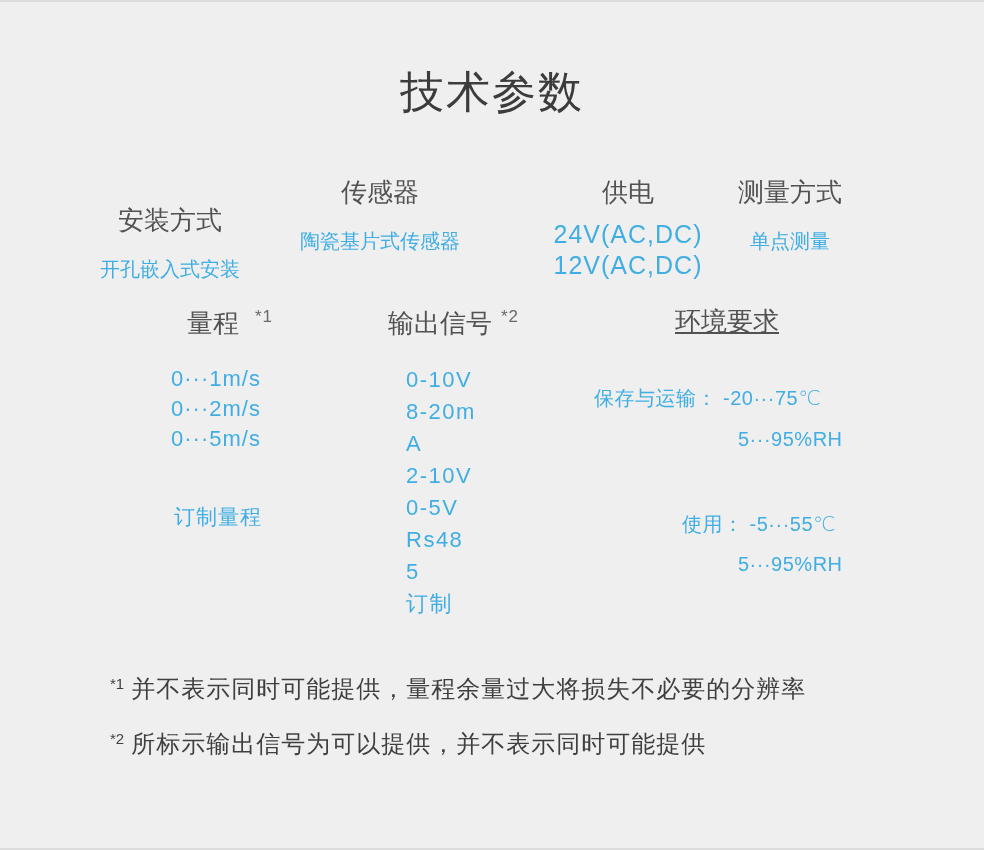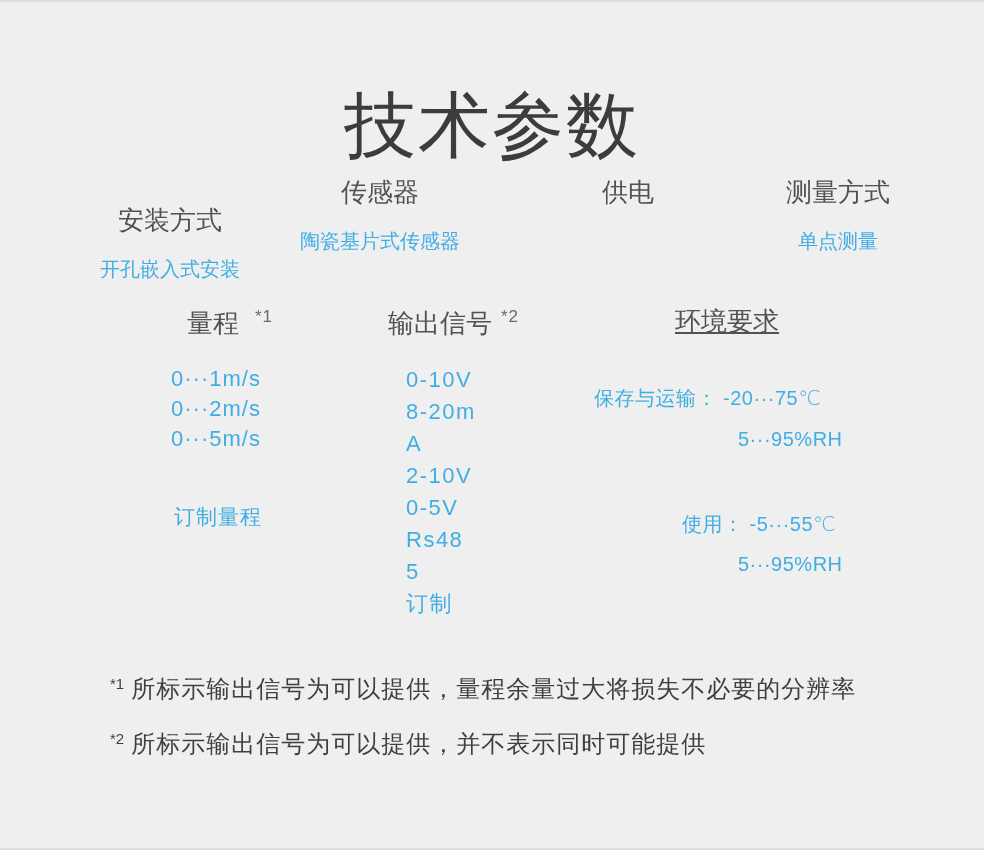--- a/index.html
+++ b/index.html
@@ -9,36 +9,36 @@
     font-family: "Liberation Sans", "DejaVu Sans", sans-serif;
     color: #4f4f4f;
   }
   .page { position: relative; width: 984px; height: 850px; background: #efefef; overflow: hidden; }
   .edge-line-top { position: absolute; top: 0; left: 0; width: 100%; height: 2px; background: #dcdcdc; }
   .edge-line-bottom { position: absolute; bottom: 0; left: 0; width: 100%; height: 2px; background: #dcdcdc; }
 
   .page-title {
     position: absolute; top: 40px; left: 0; width: 100%;
     text-align: center;
-    font-size: 72px; line-height: 1.05; font-weight: 200;
+    font-size: 44px; line-height: 1.05; font-weight: 200;
     color: #3c3c3c; letter-spacing: 2px;
   }
 
   
   .col-h {
     position: absolute; top: 179px; transform: translateX(-50%);
     font-size: 26px; line-height: 1; font-weight: 300;
     color: #525252; white-space: nowrap;
   }
   .col-v {
     position: absolute; top: 230px; transform: translateX(-50%);
     font-size: 20px; line-height: 1.1; font-weight: 300;
     color: #41aee3; white-space: nowrap; text-align: right;
   }
-  .c1 { left: 170px; margin-top: 28px; } .c2 { left: 380px; } .c3 { left: 628px; } .c4 { left: 790px; margin-left: 48px; }
+  .c1 { left: 170px; margin-top: 28px; } .c2 { left: 380px; } .c3 { left: 628px; } .c4 { left: 790px; }
   .power-v { top: 219px; font-size: 25px; line-height: 31px; letter-spacing: 1px; }
 
   
   .sec-h {
     position: absolute; top: 308px;
     font-size: 26px; line-height: 1; font-weight: 300;
     color: #525252; white-space: nowrap;
   }
   .sec-h .mark {
     font-size: 17px; color: #6a6a6a; font-weight: 400;
@@ -91,20 +91,24 @@
 
   <h1 class="page-title">技术参数</h1>
 
   <div class="col-h c1">安装方式</div>
   <div class="col-v c1">开孔嵌入式安装</div>
 
   <div class="col-h c2">传感器</div>
   <div class="col-v c2">陶瓷基片式传感器</div>
 
   <div class="col-h c3">供电</div>
+  <div class="col-v power-v c3">
+    <div>24V(AC,DC)</div>
+    <div>12V(AC,DC)</div>
+  </div>
 
   <div class="col-h c4">测量方式</div>
   <div class="col-v c4">单点测量</div>
 
   <div class="sec-h range-h">
     <span>量程</span><sup class="mark">*1</sup>
   </div>
   <div class="sec-h output-h">
     <span>输出信号</span><sup class="mark">*2</sup>
   </div>
@@ -127,20 +131,20 @@
     <div>5</div>
     <div>订制</div>
   </div>
 
   <div class="env-line env-storage-temp blue">保存与运输： -20···75℃</div>
   <div class="env-line env-storage-humidity blue">5···95%RH</div>
   <div class="env-line env-usage-temp blue">使用： -5···55℃</div>
   <div class="env-line env-usage-humidity blue">5···95%RH</div>
 
   <div class="footnote fn1">
-    <span class="fn-mark">*1</span><span>所标示输出信号为可以提供，量程余量过大将损失不必要的分辨率</span>
+    <span class="fn-mark">*1</span><span>并不表示同时可能提供，量程余量过大将损失不必要的分辨率</span>
   </div>
   <div class="footnote fn2">
     <span class="fn-mark">*2</span><span>所标示输出信号为可以提供，并不表示同时可能提供</span>
   </div>
 
   <div class="edge-line-bottom"></div>
 </div>
 
 </body></html>

